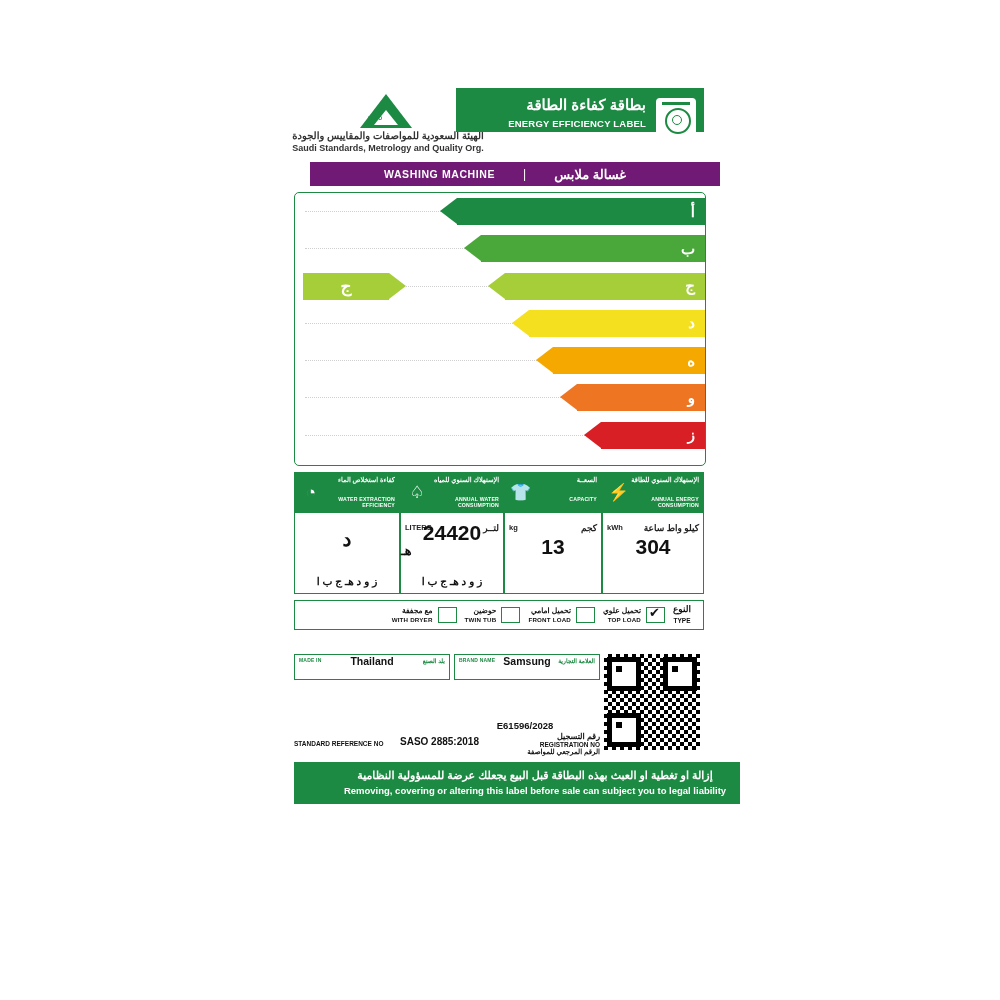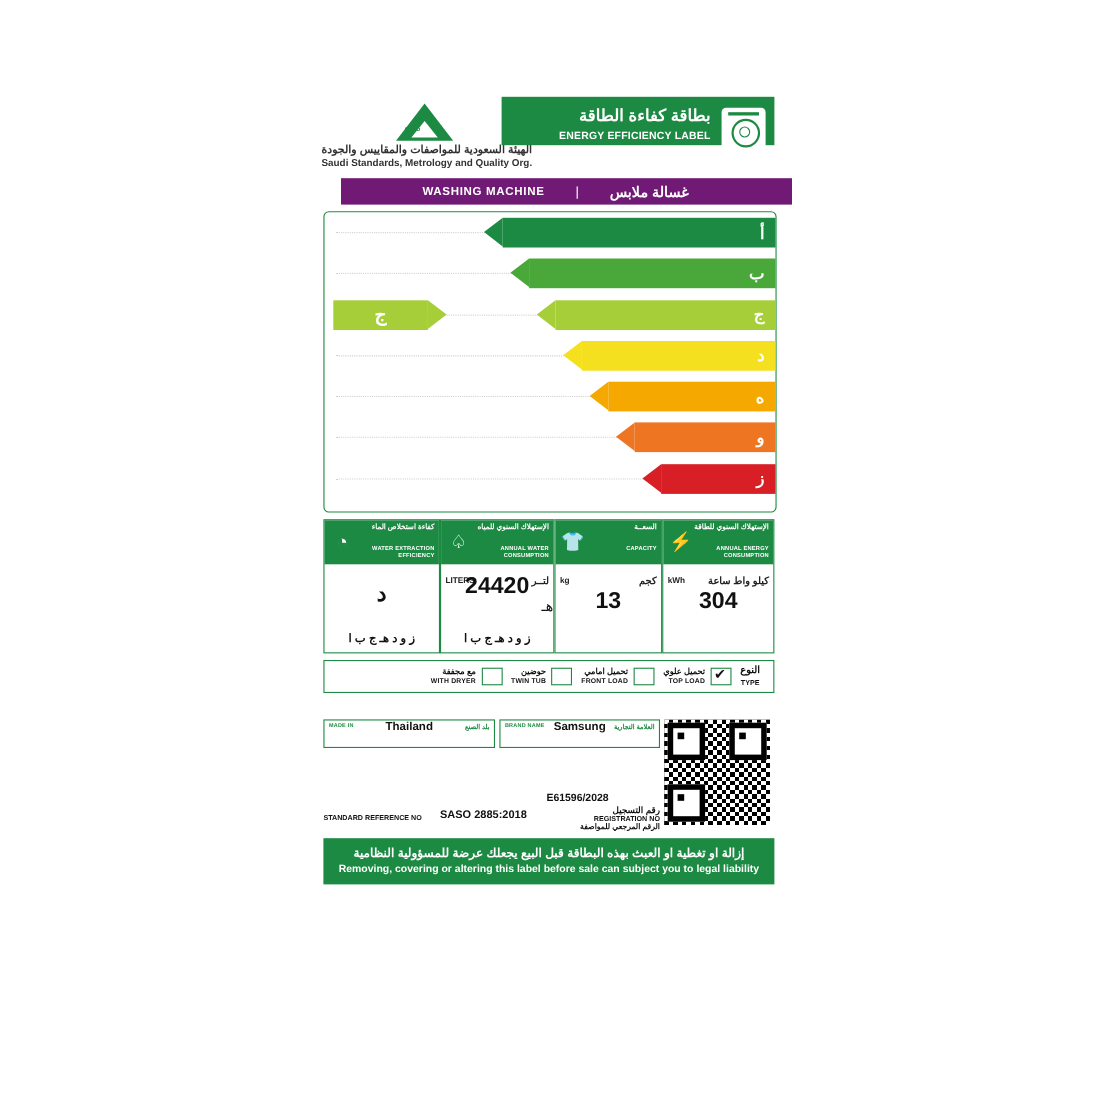--- a/index.html
+++ b/index.html
@@ -296,23 +296,23 @@
     text-align: center;
     font-size: 10.5px;
     font-weight: bold;
     color: #111;
     direction: rtl;
     letter-spacing: 1px;
   }
   .waterbig {
     position: absolute;
     left: 0; right: 0; top: 30px;
-    text-align: right;
+    text-align: left;
     font-size: 13px;
-    font-weight: normal;
+    font-weight: bold;
     color: #111;
     direction: rtl;
   }
   
   .typerow {
     position: absolute;
     left: 6px; top: 512px;
     width: 410px; height: 30px;
     border: 1px solid #1d8a43;
     box-sizing: border-box;
@@ -432,20 +432,21 @@
     background: #000;
   }
   
   .footer {
     position: absolute;
     left: 6px; top: 674px;
     width: 410px; height: 42px;
     background: #1d8a43;
     color: #fff;
     text-align: center;
+    padding-left: 36px;
   }
   .footer .ar {
     direction: rtl;
     font-size: 11px;
     font-weight: bold;
     margin-top: 7px;
   }
   .footer .en {
     font-size: 9.5px;
     font-weight: bold;

